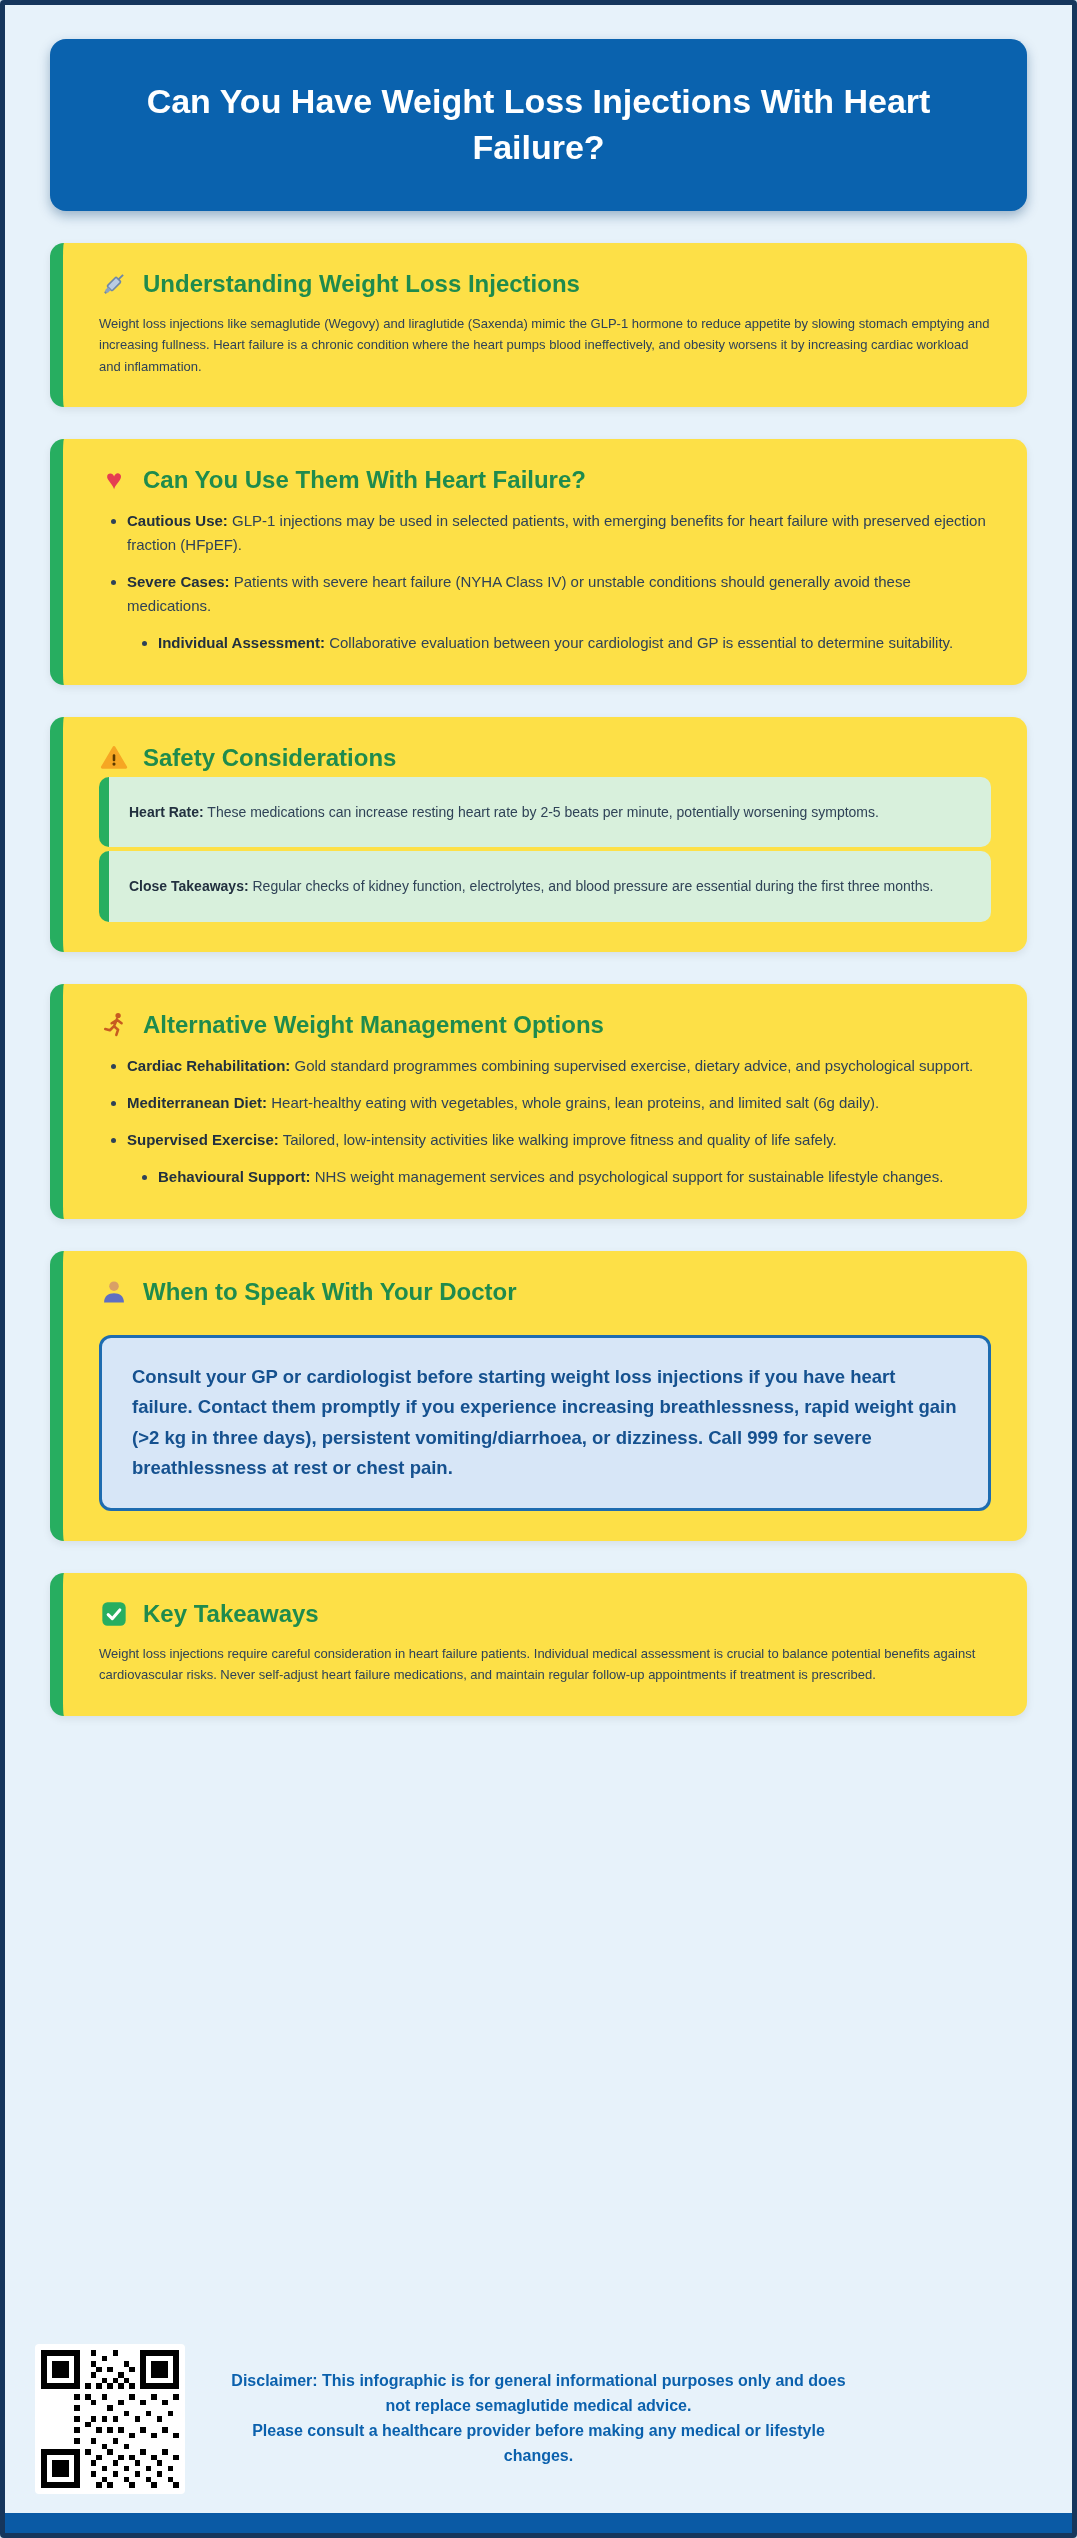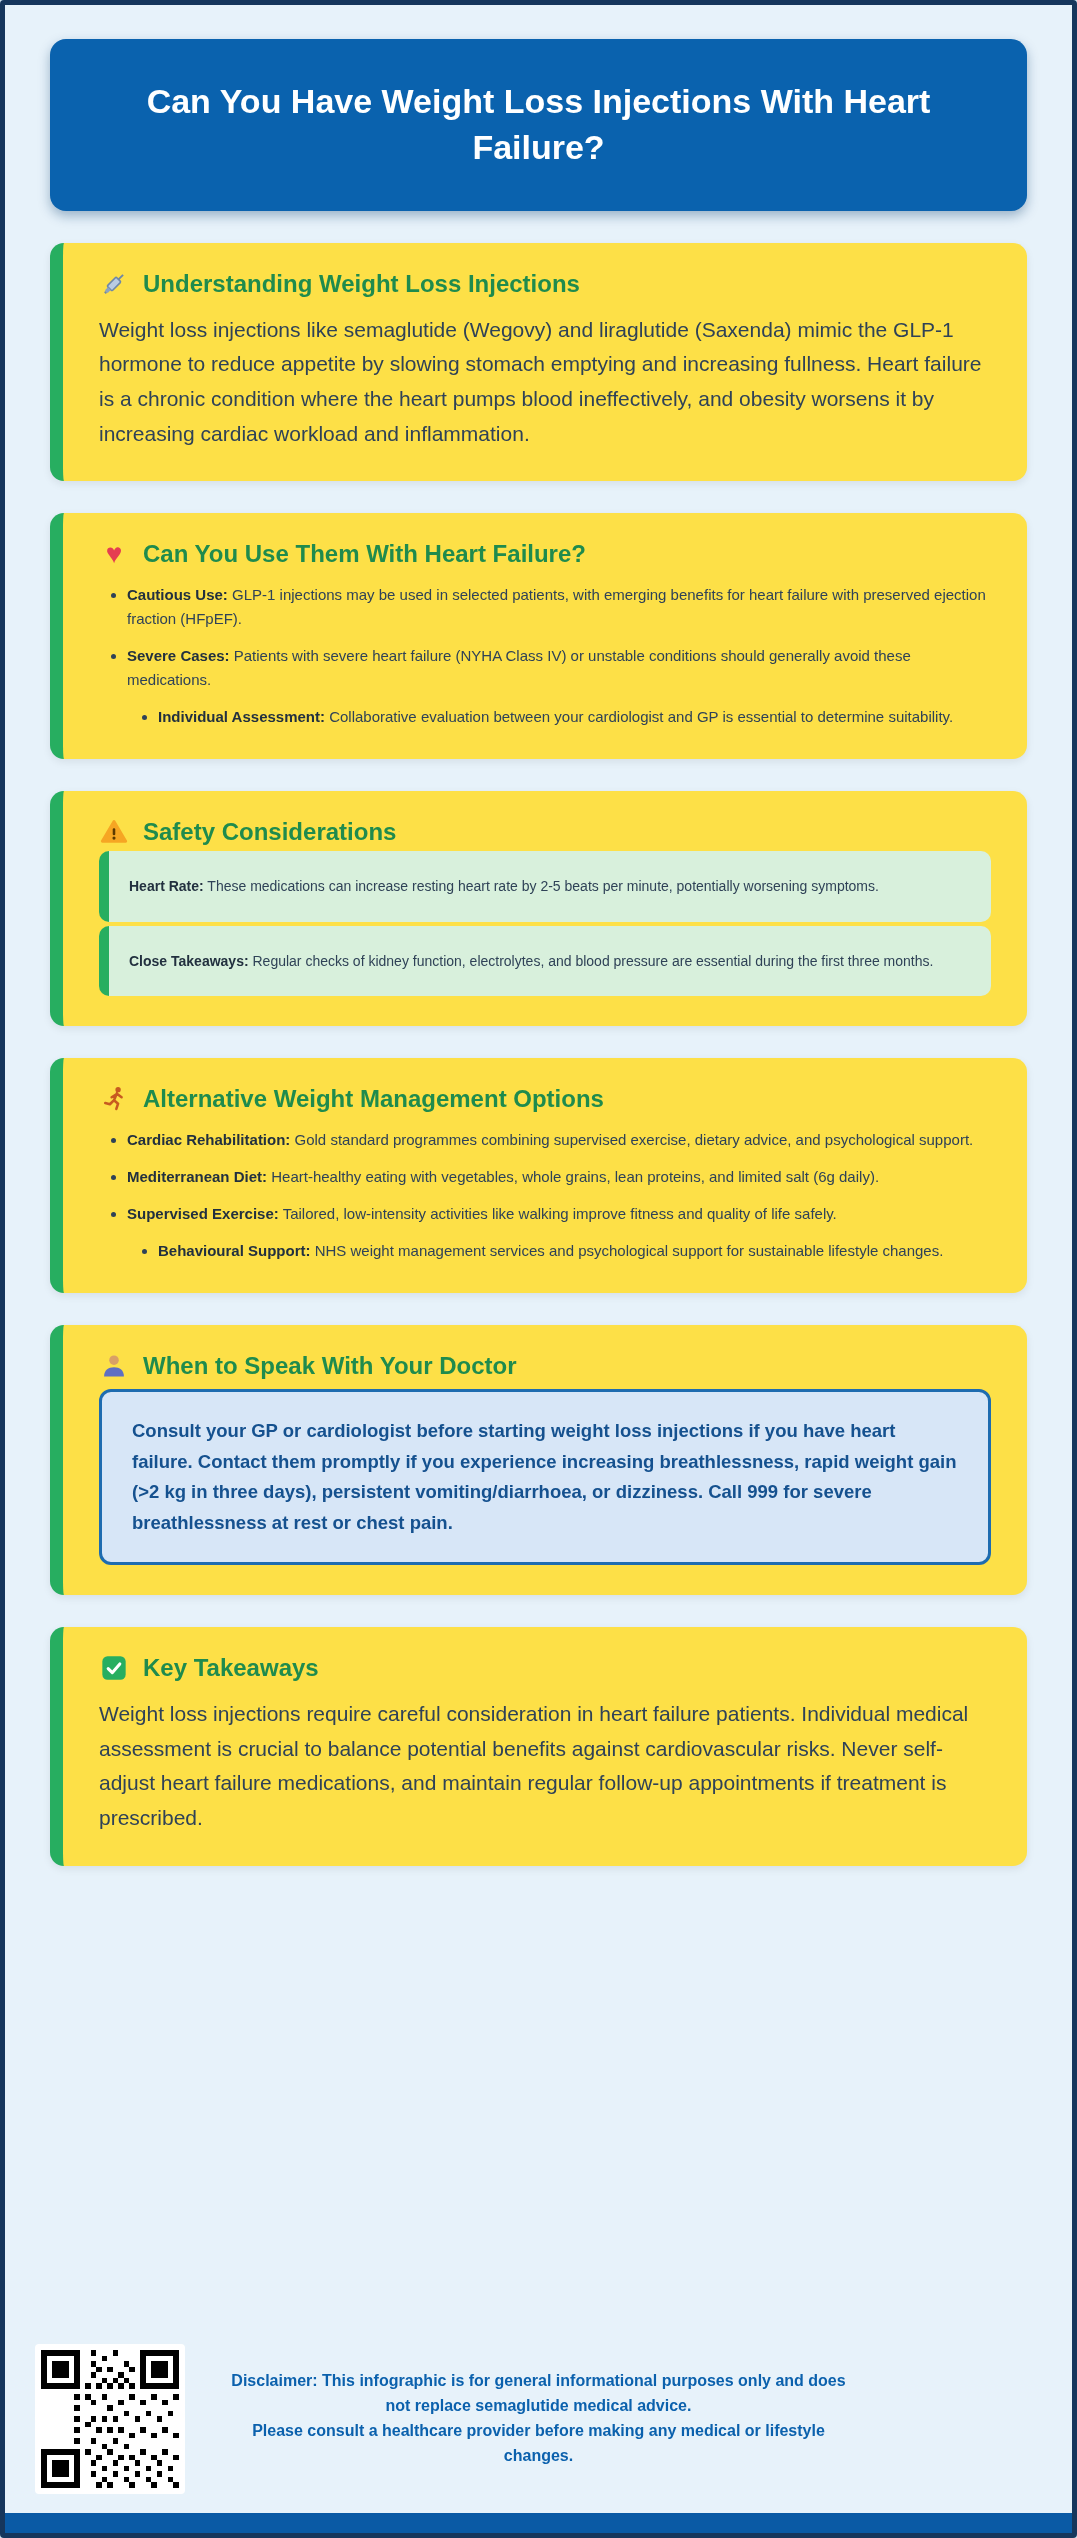--- a/index.html
+++ b/index.html
@@ -23,36 +23,36 @@
     box-shadow:0 3px 8px rgba(0,0,0,.08);
   }
   .sec-title {
     display:flex; align-items:center; gap:14px;
     color:#1f8b4d; font-size:24px; font-weight:700;
   }
   .icon { width:30px; height:30px; display:inline-flex; align-items:center; justify-content:center; flex:0 0 auto; }
   .icon svg { width:28px; height:28px; }
   .heart-glyph { color:#e53e51; font-size:28px; line-height:1; }
   .body-text {
-    margin-top:14px; color:#2f4257; font-size:21px; line-height:1.65;
+    margin-top:14px; color:#2f4257; font-size:13px; line-height:1.65;
   }
   ul.bullets { margin-top:14px; padding-left:28px; }
   ul.bullets li {
     color:#2f4257; font-size:15px; line-height:1.6; margin-bottom:13px;
   }
   ul.bullets li:last-child { margin-bottom:0;margin-left:31px; }
   ul.bullets li strong, .safe-box strong { color:#22303f; }
   .safe-box {
     background:#d8f0dc; border-left:10px solid #27ae60; border-radius:10px;
     padding:24px 20px; margin-top:4px;
     color:#2f4257; font-size:14px; line-height:1.6;
   }
   .doctor-box {
     background:#d7e6f7; border:3px solid #1e6cb0; border-radius:12px;
-    padding:24px 30px; margin-top:8px;
+    padding:24px 30px; margin-top:28px;
     color:#15518f; font-size:18.5px; font-weight:700; line-height:1.65;
   }
   .footer {
     margin-top:auto; position:relative; height:164px;
     display:flex; align-items:center; justify-content:center;
     padding:0 45px; margin-bottom:12px;
   }
   .qr {
     position:absolute; left:30px; top:50%; transform:translateY(-50%);
     width:150px; height:150px; background:#ffffff; padding:6px; border-radius:4px;

